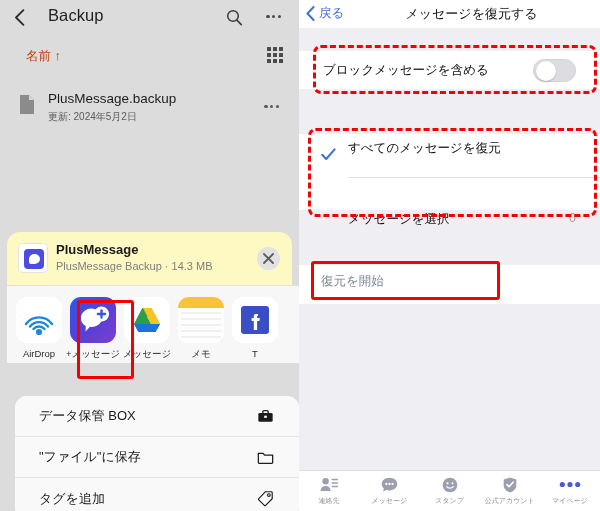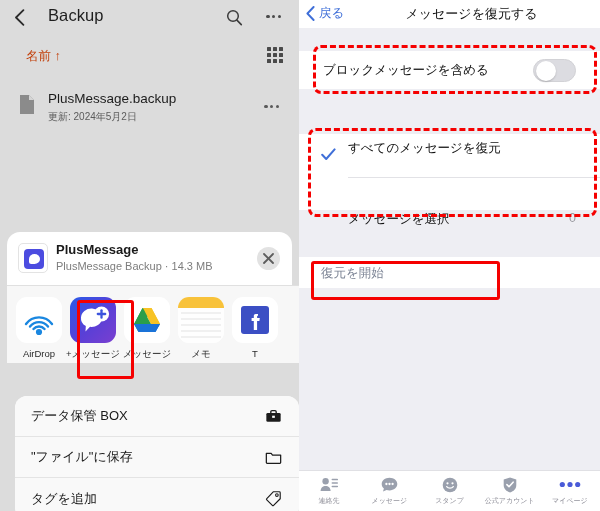--- a/index.html
+++ b/index.html
@@ -72,21 +72,21 @@
   .file-dots span { width: 3.2px; height: 3.2px; border-radius: 50%; background: #5a5a5a; }
 
   
   .share-sheet {
     position: absolute; left: 7px; top: 232px;
     width: 292px; height: 279px;
     background: transparent;
   }
   .sheet-card-top {
     position: absolute; left: 0; top: 0; width: 285px; height: 53px;
-    background: #ffffff;
+    background: #fef9c3;
     border-radius: 13px 13px 0 0;
     text-align: center;
   }
   .sheet-app-icon {
     position: absolute; left: 11px; top: 11px; width: 30px; height: 30px;
     background: #ffffff; border-radius: 5px;
     border: 1px solid #e3e3e3;
     overflow: hidden;
   }
   .sheet-app-icon .inner {
@@ -134,21 +134,21 @@
   }
 
   .sheet-list {
     position: absolute; left: 8px; top: 164px; width: 284px;
     background: #f9f9f9;
     border-radius: 12px;
     overflow: hidden;
   }
   .list-row {
     position: relative; height: 41px;
-    display: flex; align-items: center; padding: 0 16px;
+    display: flex; align-items: center; padding: 0 24px;
     border-bottom: 0.5px solid #e4e4e4;
     background: #f9f9f9;
   }
   .list-row:last-child { border-bottom: none; }
   .list-row .txt { font-size: 13px; color: #1a1a1a; flex: 1; }
   .list-row .ic { width: 19px; height: 19px; display: flex; align-items: center; justify-content: center; }
 
   
   .red-box-app {
     position: absolute; left: 77px; top: 300px;
@@ -227,21 +227,21 @@
   }
   .select-msg .txt {
     position: absolute; left: 49px; top: 9px;
     font-size: 12.5px; color: #111111;
   }
   .select-msg .cnt {
     position: absolute; right: 24px; top: 9px;
     font-size: 12.5px; color: #9a9aa0;
   }
 
-  #card-start { top: 257px; height: 31px; }
+  #card-start { top: 265px; height: 39px; }
   .start-label {
     position: absolute; left: 22px; top: 8px;
     font-size: 12.5px; color: #7b8394;
   }
 
   .rp-tabbar {
     position: absolute; left: 0; bottom: 0; width: 301px; height: 41px;
     background: #ffffff;
     border-top: 0.5px solid #e0e0e4;
     display: flex;

